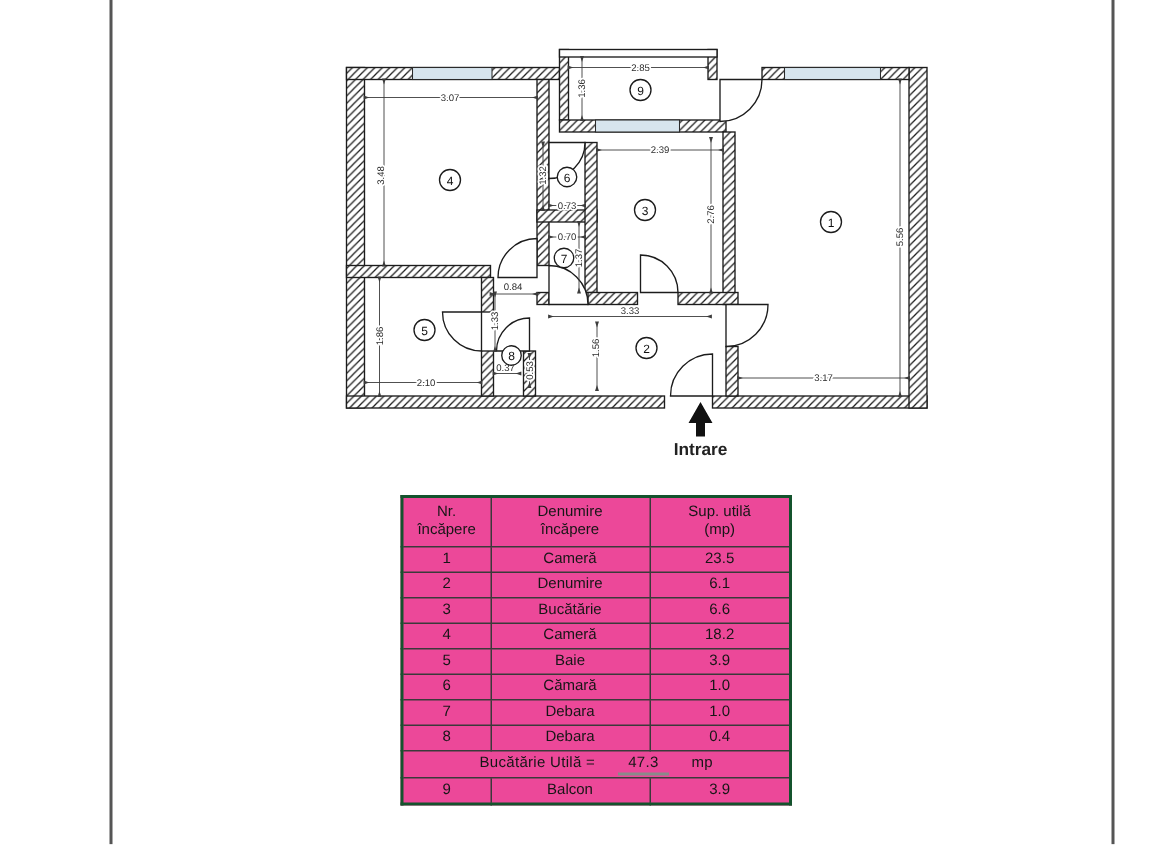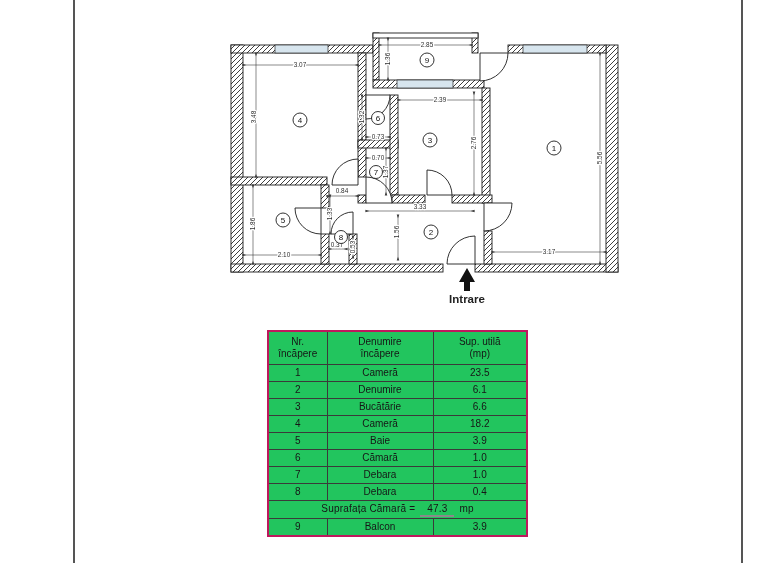--- a/index.html
+++ b/index.html
@@ -17,32 +17,32 @@
     font-family:"Liberation Sans", sans-serif;font-size:6.4px;fill:#2e2e2e;
     text-anchor:middle;paint-order:stroke;stroke:#ffffff;stroke-width:2.4px;stroke-linejoin:round;
   }
   .room-num{font-family:"Liberation Sans", sans-serif;font-size:8px;fill:#111;text-anchor:middle;}
   .intrare{font-family:"Liberation Sans", sans-serif;font-size:11.5px;font-weight:700;fill:#222;text-anchor:middle;}
 
   
   #area-table-wrap{position:absolute;left:267px;top:330px;}
   table.areas{
     border-collapse:collapse;table-layout:fixed;
-    font-size:10px;line-height:1.2;color:#161616;background:#22c55e;
-    border:2px solid #be185d;
+    font-size:10px;line-height:1.2;color:#161616;background:#ec4899;
+    border:2px solid #14532d;
   }
   table.areas th, table.areas td{
     border:1px solid #3a3a3a;text-align:center;vertical-align:middle;
     padding:1.5px 2px;font-weight:normal;white-space:nowrap;overflow:hidden;
   }
   table.areas th{height:29px;}
   table.areas td{height:13px;}
   col.c-nr{width:59px;} col.c-name{width:106px;} col.c-area{width:94px;}
   td.sumrow{letter-spacing:.2px;}
-  span.blank{display:inline-block;border-bottom:2px solid #8a8a8a;padding:0 7px;margin:0 2px;}
+  span.blank{display:inline-block;border-bottom:2px solid #8a8a8a;padding:0 7px;margin:0 12px;}
 </style>
 </head>
 <body>
 
 <div id="stage">
   <div id="edge-left" class="page-edge"></div>
   <div id="edge-right" class="page-edge"></div>
 
   <svg id="plan" viewBox="225 28 400 285" xmlns="http://www.w3.org/2000/svg">
     <defs>
@@ -246,21 +246,21 @@
           <td>Debara</td>
           <td>1.0</td>
         </tr>
         <tr>
           <td>8</td>
           <td>Debara</td>
           <td>0.4</td>
         </tr>
         <tr>
           <td class="sumrow" colspan="3">
-            <span>Suprafața Cămară =</span>
+            <span>Bucătărie Utilă =</span>
             <span class="blank">47.3</span>
             <span>mp</span>
           </td>
         </tr>
         <tr>
           <td>9</td>
           <td>Balcon</td>
           <td>3.9</td>
         </tr>
       </tbody>

